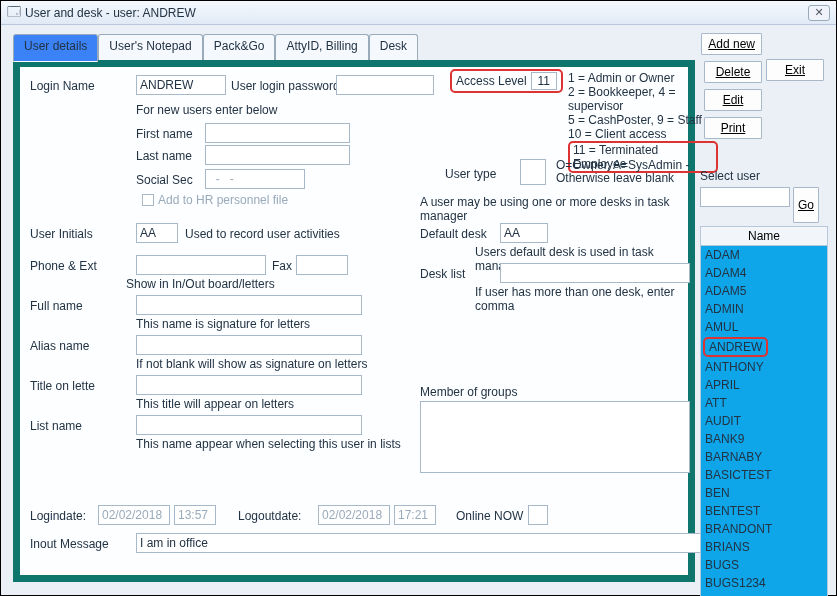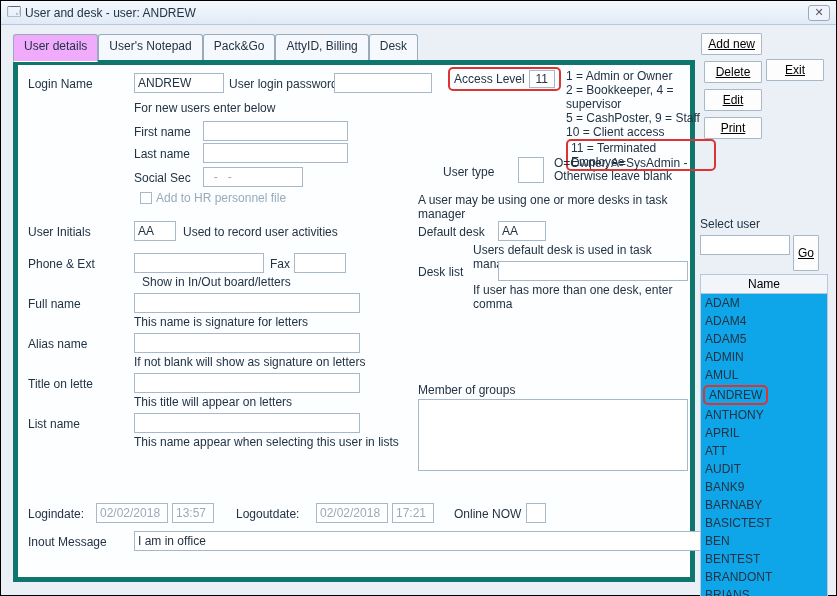--- a/index.html
+++ b/index.html
@@ -6,31 +6,31 @@
   body { margin:0; font-family: "Segoe UI", Arial, sans-serif; font-size:12px; background:#000; }
   .window { width:837px; height:596px; background:#eaf0f6; position:relative; border:1px solid #000; }
   .titlebar { height:24px; background:linear-gradient(#f5f9fe,#e0eaf6); border-bottom:1px solid #b8c8dc; display:flex; align-items:center; padding:0 6px; justify-content:space-between; }
   .titlebar .title { color:#234; font-size:12px; display:flex; align-items:center; gap:4px;}
   .titlebar .icon { font-size:13px; }
   .closebtn { width:22px; height:16px; background:#f0f4fa; border:1px solid #9ab; border-radius:3px; display:flex; align-items:center; justify-content:center; color:#556; font-size:11px;}
   .btn { background:#fdfdfd; border:1px solid #a7b8c9; border-radius:1px; padding:2px 6px; min-width:58px; height:22px; text-align:left; text-decoration:underline; color:#000; font-size:12px; display:inline-flex; align-items:center; justify-content:center;}
   .btn.noline{text-decoration:none;}
   .tabs { position:absolute; left:12px; top:32px; width:682px; height:28px; display:flex; }
   .tab { border:1px solid #9ab; border-bottom:none; background:#f5f9fd; padding:4px 10px; color:#234; border-radius:3px 3px 0 0; margin-right:0px; position:relative; top:1px;}
-  .tab.active { background:#f0abfc; z-index:2; border-bottom:1px solid #fff;}
-  .panel { position:absolute; left:12px; top:59px; width:682px; height:522px; border:5px solid #0f766e; background:#fdfeff; }
+  .tab.active { background:#3b82f6; z-index:2; border-bottom:1px solid #fff;}
+  .panel { position:absolute; left:12px; top:59px; width:682px; height:522px; border:7px solid #0f766e; background:#fdfeff; }
   .lbl { color:#234; font-size:12px; }
   .input { background:#fff; border:1px solid #a7b8c9; height:20px; font-size:12px; padding:1px 3px; color:#234;}
   .pos { position:absolute; }
   .red-ring { border:2px solid #d33; border-radius:5px; padding:1px 4px; display:inline-flex; align-items:center; gap:4px;}
   .note { color:#234; font-size:12px; }
   .chk { width:12px; height:12px; border:1px solid #a7b8c9; background:#fff; display:inline-block;}
   .multiline { resize:none; overflow:auto;}
   .right { position:absolute; right:8px; top:168px; width:128px; }
-  .golabel { color:#234; margin-bottom:4px; display:block;margin-top:48px;}
+  .golabel { color:#234; margin-bottom:4px; display:block;}
   .gobar { display:flex; gap:3px; margin-bottom:3px;}
   .listhdr { background:#f2f6fb; border:1px solid #b8c8dc; text-align:center; font-size:12px; padding:2px 0; }
   .listwrap { border:1px solid #b8c8dc; border-top:none; height:362px; overflow-y:scroll; background:#0ea5e9;}
   .listitem { padding:2px 4px; border-bottom:0; color:#234; font-size:12px; white-space:nowrap;}
   .listitem.sel { border:2px solid #d33; border-radius:5px; display:inline-block; padding:1px 4px; margin:1px 2px;}
   textarea.input{font-family:inherit;}
 </style>
 </head>
 <body>
 
@@ -103,21 +103,21 @@
     <span class="note pos" style="left:165px; top:160px;">Used to record user activities</span>
 
     <span class="lbl pos" style="left:400px; top:160px;">Default desk</span>
     <input class="input pos" style="left: 480px; top: 156px; width: 48px;" value="AA">
     <span class="note pos" style="left:455px; top:178px;">Users default desk is used in task manager</span>
 
     <span class="lbl pos" style="left:10px; top:192px;">Phone &amp; Ext</span>
     <input class="input pos" style="left: 116px; top: 188px; width: 130px;">
     <span class="lbl pos" style="left:252px; top:192px;">Fax</span>
     <input class="input pos" style="left: 276px; top: 188px; width: 52px;">
-    <span class="note pos" style="left:124px; top:210px;">Show in In/Out board/letters</span>
+    <span class="note pos" style="left:106px; top:210px;">Show in In/Out board/letters</span>
 
     <span class="lbl pos" style="left:400px; top:200px;">Desk list</span>
     <input class="input pos" style="left: 480px; top: 196px; width: 190px;">
     <span class="note pos" style="left:455px; top:218px;">If user has more than one desk, enter comma</span>
 
     <span class="lbl pos" style="left:10px; top:232px;">Full name</span>
     <input class="input pos" style="left: 116px; top: 228px; width: 226px;">
     <span class="note pos" style="left:116px; top:250px;">This name is signature for letters</span>
 
     <span class="lbl pos" style="left:10px; top:272px;">Alias name</span>

